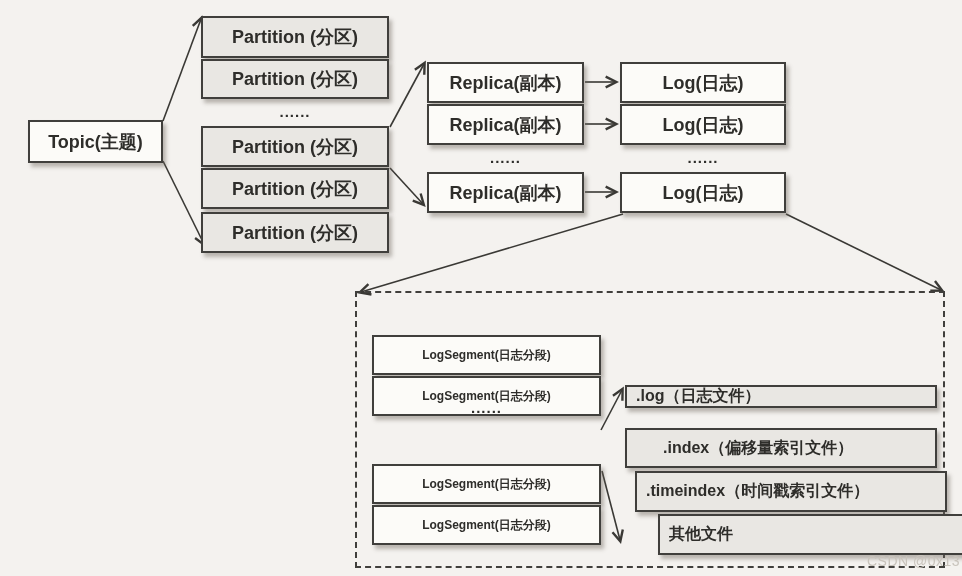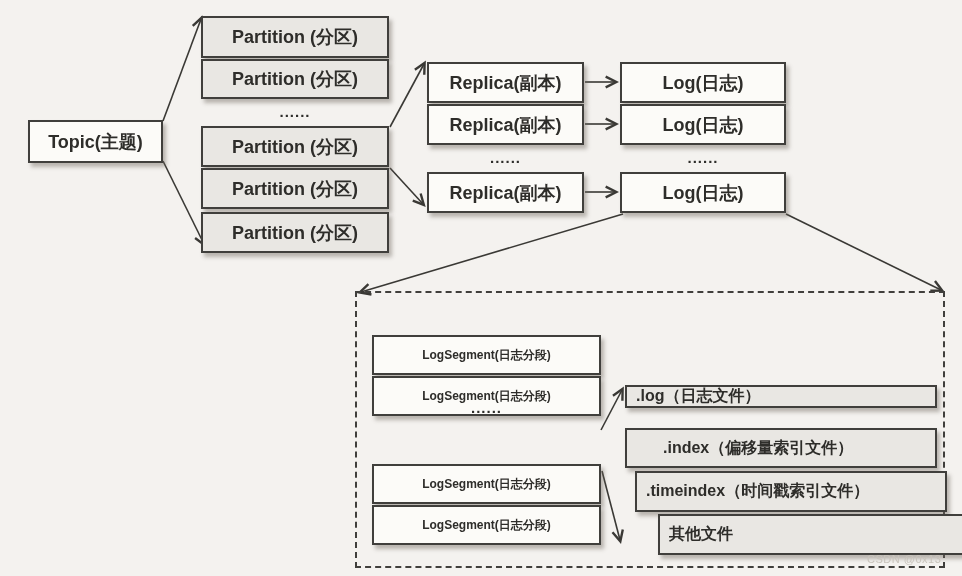--- a/index.html
+++ b/index.html
@@ -52,21 +52,21 @@
     position: absolute;
     left: 0; top: 0;
     z-index: 1;
     pointer-events: none;
   }
   #arrows line { stroke: var(--arrow, #3a3935); stroke-width: 1.6; fill: none; }
   #arrows marker path { stroke: var(--arrow, #3a3935); fill: none; stroke-width: 1.8; }
   .watermark {
     position: absolute;
     left: 867px; top: 553px;
-    font-size: 11px;
+    font-size: 14px;
     font-weight: normal;
     color: var(--watermark-color, #c9c4bc);
     letter-spacing: 0.5px;
     z-index: 4;
   }
 </style>
 </head>
 <body>
 
 <div id="canvas">

